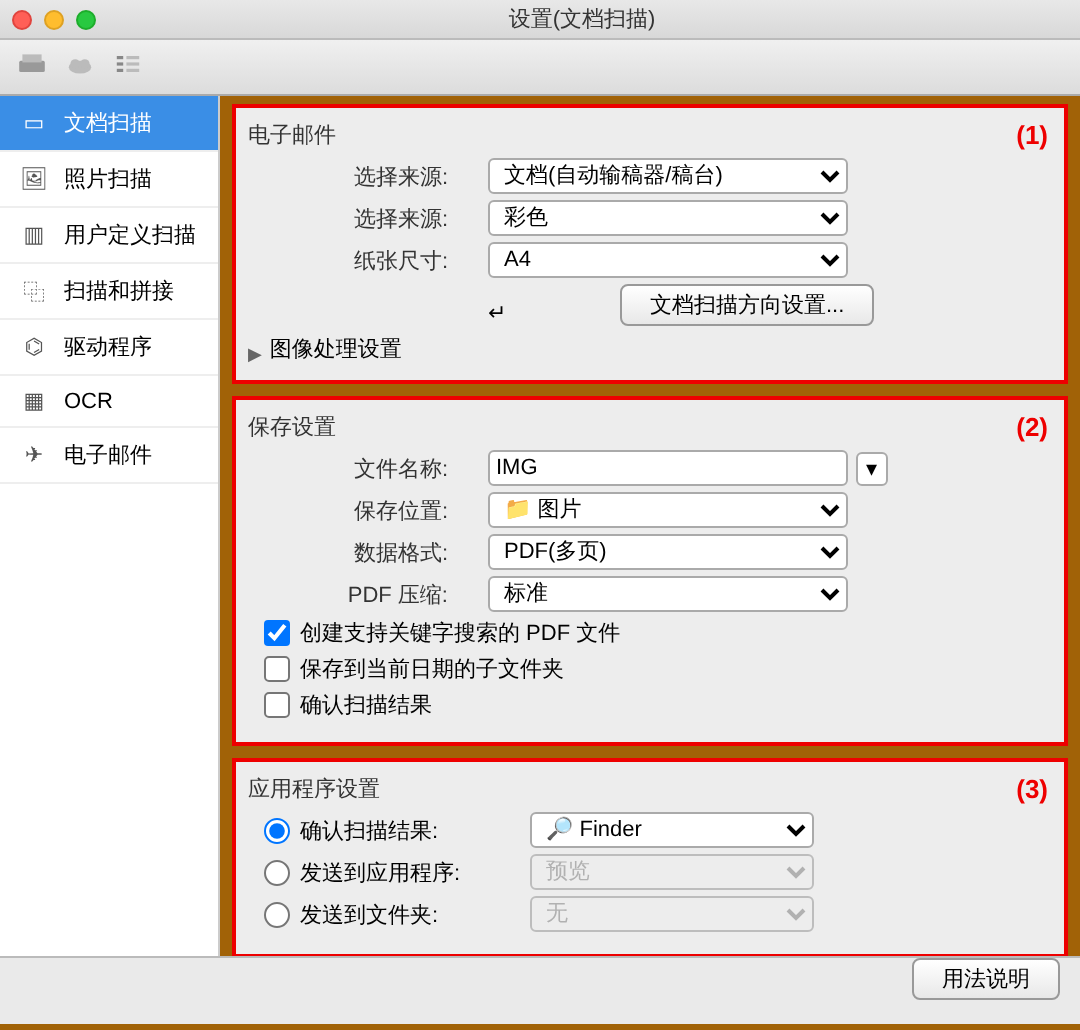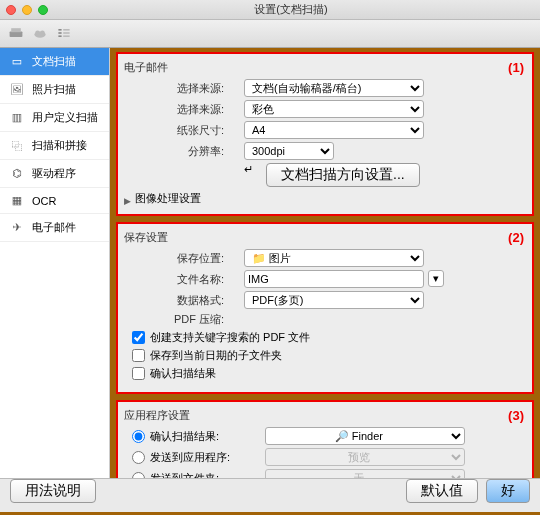--- a/index.html
+++ b/index.html
@@ -19,31 +19,31 @@
 .sidebar-item { display:flex; align-items:center; gap:6px; padding:6px 8px; border-bottom:1px solid #eee; cursor:pointer; }
 .sidebar-item.active { background:#3a8ee6; color:#fff; }
 .sidebar-item .icon { width:18px; text-align:center; color:#555; }
 .sidebar-item.active .icon { color:#fff; }
 .main { flex:1; padding:4px 6px; overflow:auto; position:relative; }
 .section { border:2px solid #e00; padding:6px 6px 8px 6px; margin-bottom:6px; position:relative; background:#ededed; }
 .section-num { position:absolute; right:8px; top:6px; color:#e00; font-weight:bold; font-size:13px; }
 .section-title { font-size:11px; color:#333; margin-bottom:4px; }
 .row { display:flex; align-items:center; margin:3px 0; }
 .row .lbl { width:120px; text-align:right; padding-right:20px; color:#333; }
-.row .ctrl { flex:1; display:flex; align-items:flex-start; gap:4px; }
+.row .ctrl { flex:1; display:flex; align-items:flex-end; gap:4px; }
 select, input[type=text] { width:180px; height:18px; border:1px solid #aaa; background:#fff; font-size:11px; padding:0 3px; border-radius:3px; }
-.btn { border:1px solid #999; border-radius:4px; background:linear-gradient(#fff,#e8e8e8); padding:2px 14px; font-size:14px; cursor:pointer; }
+.btn { border:1px solid #999; border-radius:4px; background:linear-gradient(#fff,#e8e8e8); padding:2px 14px; font-size:11px; cursor:pointer;margin-left:44px; }
 .btn.primary { background:linear-gradient(#bfe0ff,#7db9f0); }
 .disclosure { display:flex; align-items:flex-end; gap:4px; margin-top:4px; cursor:pointer; }
 .disclosure::before { content:"▶"; font-size:9px; color:#666; }
 .checkbox-row, .radio-row { display:flex; align-items:center; gap:5px; margin:3px 0 3px 8px; }
 .radio-row .lbl2 { width:110px; }
-.radio-row select { width:200px;text-align:center; }
+.radio-row select { width:142px; }
 .radio-row select:disabled { background:#eee; color:#999; }
-.footer { height:34px; background:#eaeaea; border-top:1px solid #bbb; display:flex; align-items:flex-start; padding:0 10px; gap:8px; }
+.footer { height:34px; background:#eaeaea; border-top:1px solid #bbb; display:flex; align-items:flex-end; padding:0 10px; gap:8px;flex-direction:column; }
 .footer .spacer { flex:1; }
 .return-icon { width:18px; }
 input[type=checkbox], input[type=radio] { margin:0; }
 </style>
 </head>
 <body>
 
 <div class="window">
   <div class="titlebar">
     <div class="traffic">
@@ -123,61 +123,58 @@
               <select><option>彩色</option></select>
             </div>
         </div>
         <div class="row">
           <div class="lbl">纸张尺寸:</div>
           <div class="ctrl">
               <select><option>A4</option></select>
             </div>
         </div>
         <div class="row">
-          <div class="lbl">分辨率:</div>
-          <div class="ctrl">
-              <select style="width:90px"><option>300dpi</option></select>
-            </div>
-        </div>
-        <div class="row">
           <div class="lbl"></div>
           <div class="ctrl">
             <span class="return-icon">↵</span>
             <button class="btn">文档扫描方向设置...</button>
           </div>
         </div>
         <div class="disclosure">
           <span>图像处理设置</span>
         </div>
       </div>
 
       <div class="section">
         <div class="section-num">(2)</div>
         <div class="section-title">保存设置</div>
         <div class="row">
-          <div class="lbl">保存位置:</div>
-          <div class="ctrl">
-              <select><option>📁 图片</option></select>
-            </div>
-        </div>
-        <div class="row">
           <div class="lbl">文件名称:</div>
           <div class="ctrl">
               <input type="text" value="IMG" style="">
               <span style="border:1px solid #aaa;border-radius:3px;padding:1px 4px;background:#fff;">▾</span>
             </div>
         </div>
         <div class="row">
+          <div class="lbl">保存位置:</div>
+          <div class="ctrl">
+              <select><option>📁 图片</option></select>
+            </div>
+        </div>
+        <div class="row">
           <div class="lbl">数据格式:</div>
           <div class="ctrl">
               <select><option>PDF(多页)</option></select>
             </div>
         </div>
         <div class="row">
           <div class="lbl">PDF 压缩:</div>
+          <div class="ctrl">
+              <select><option>标准</option></select>
+            </div>
         </div>
         <div class="checkbox-row">
           <input type="checkbox" checked="" style="">
           <span>创建支持关键字搜索的 PDF 文件</span>
         </div>
         <div class="checkbox-row">
           <input type="checkbox" style="">
           <span>保存到当前日期的子文件夹</span>
         </div>
         <div class="checkbox-row">

